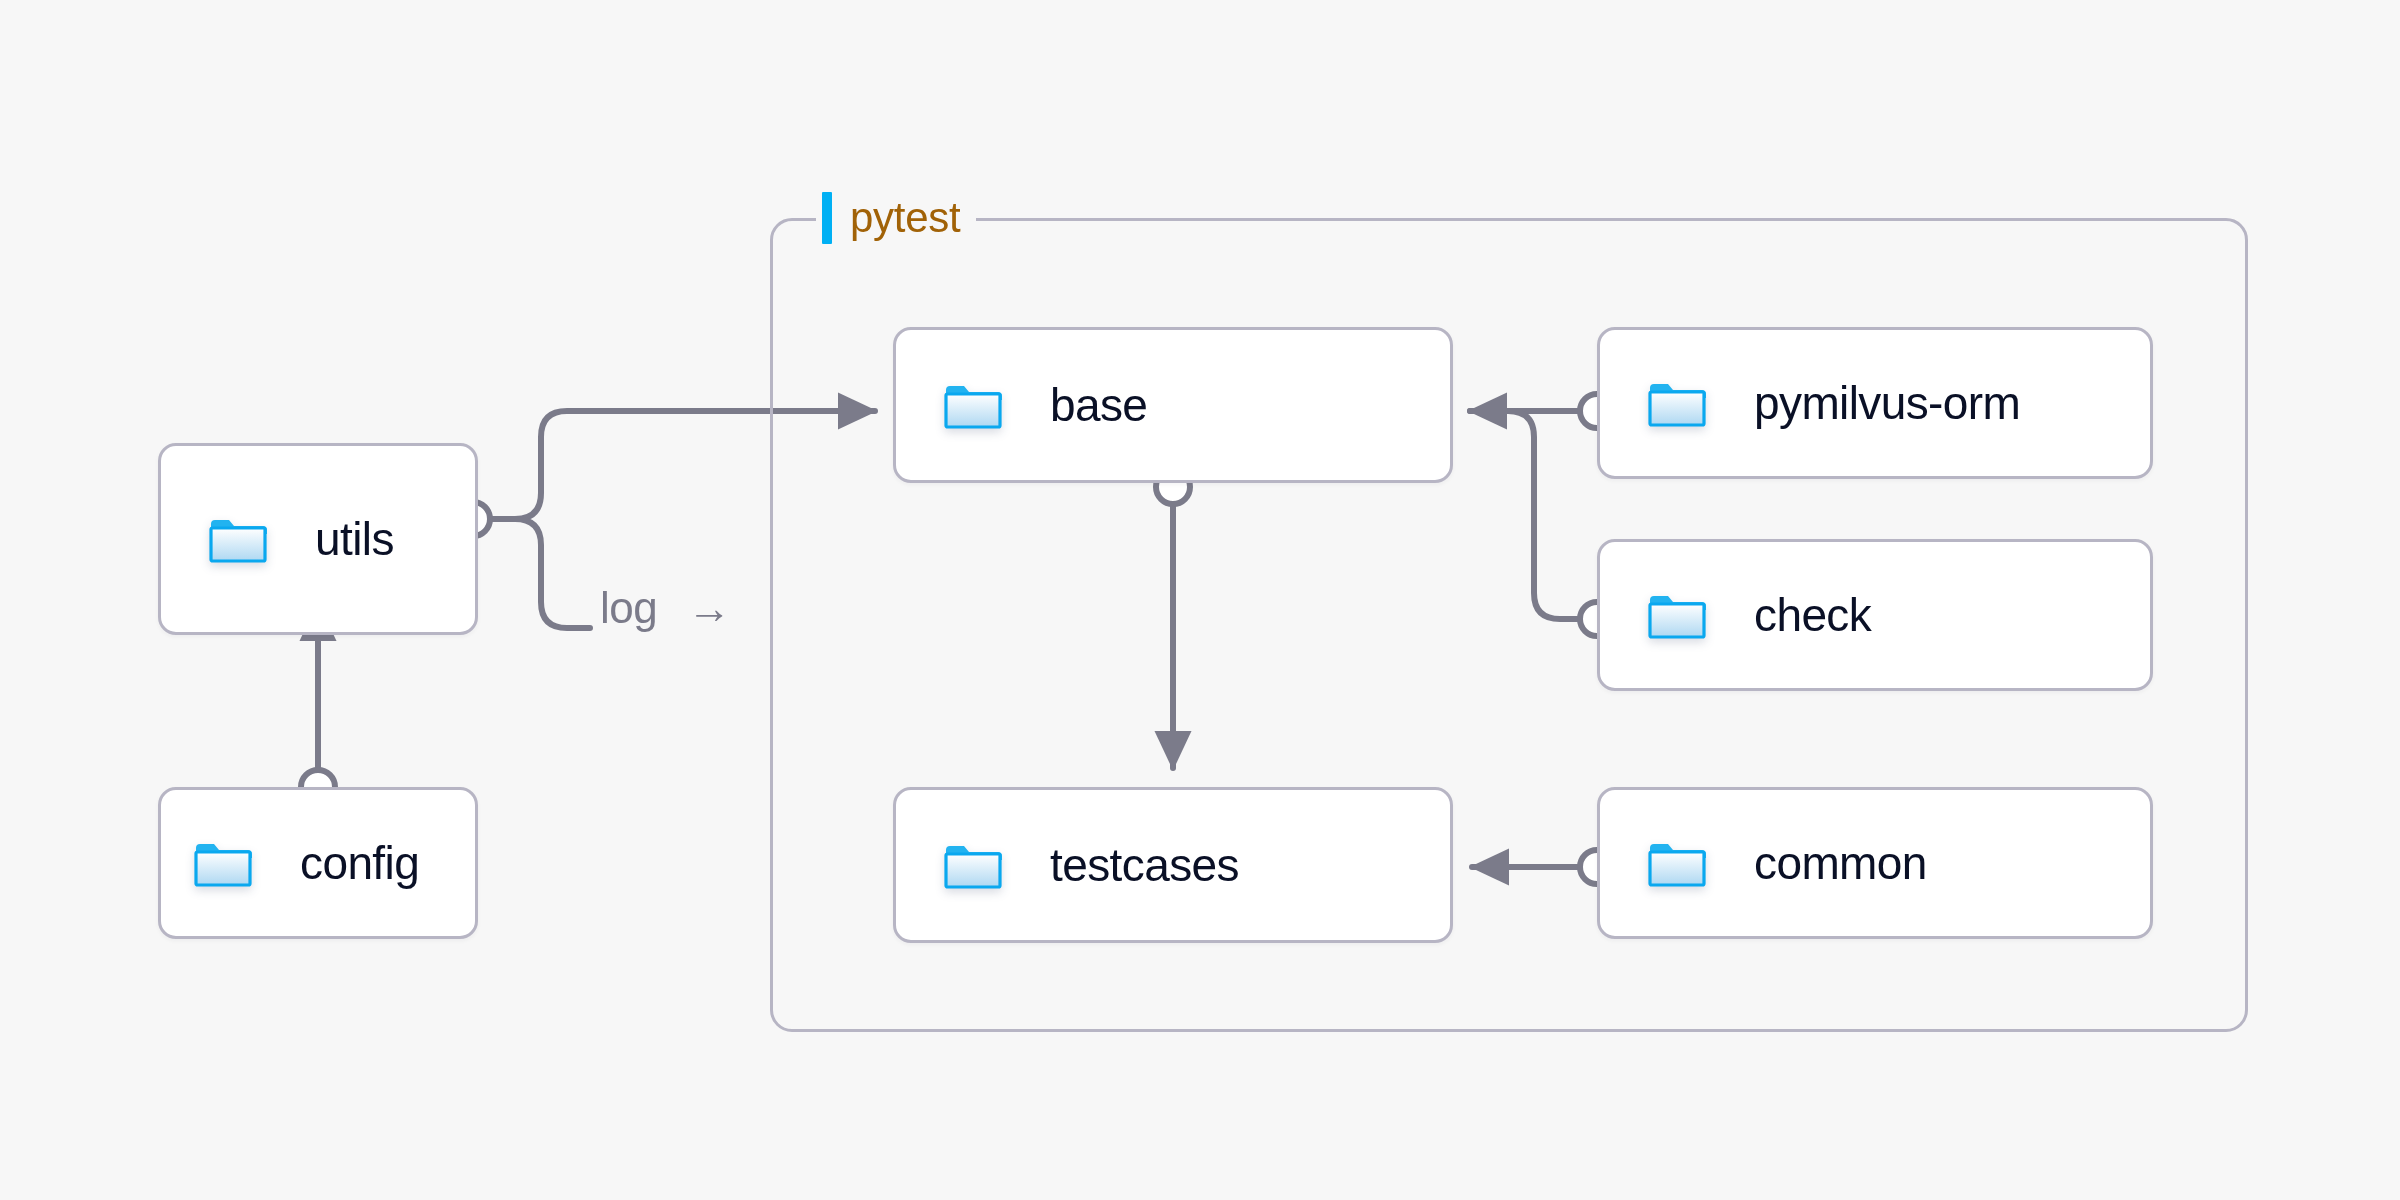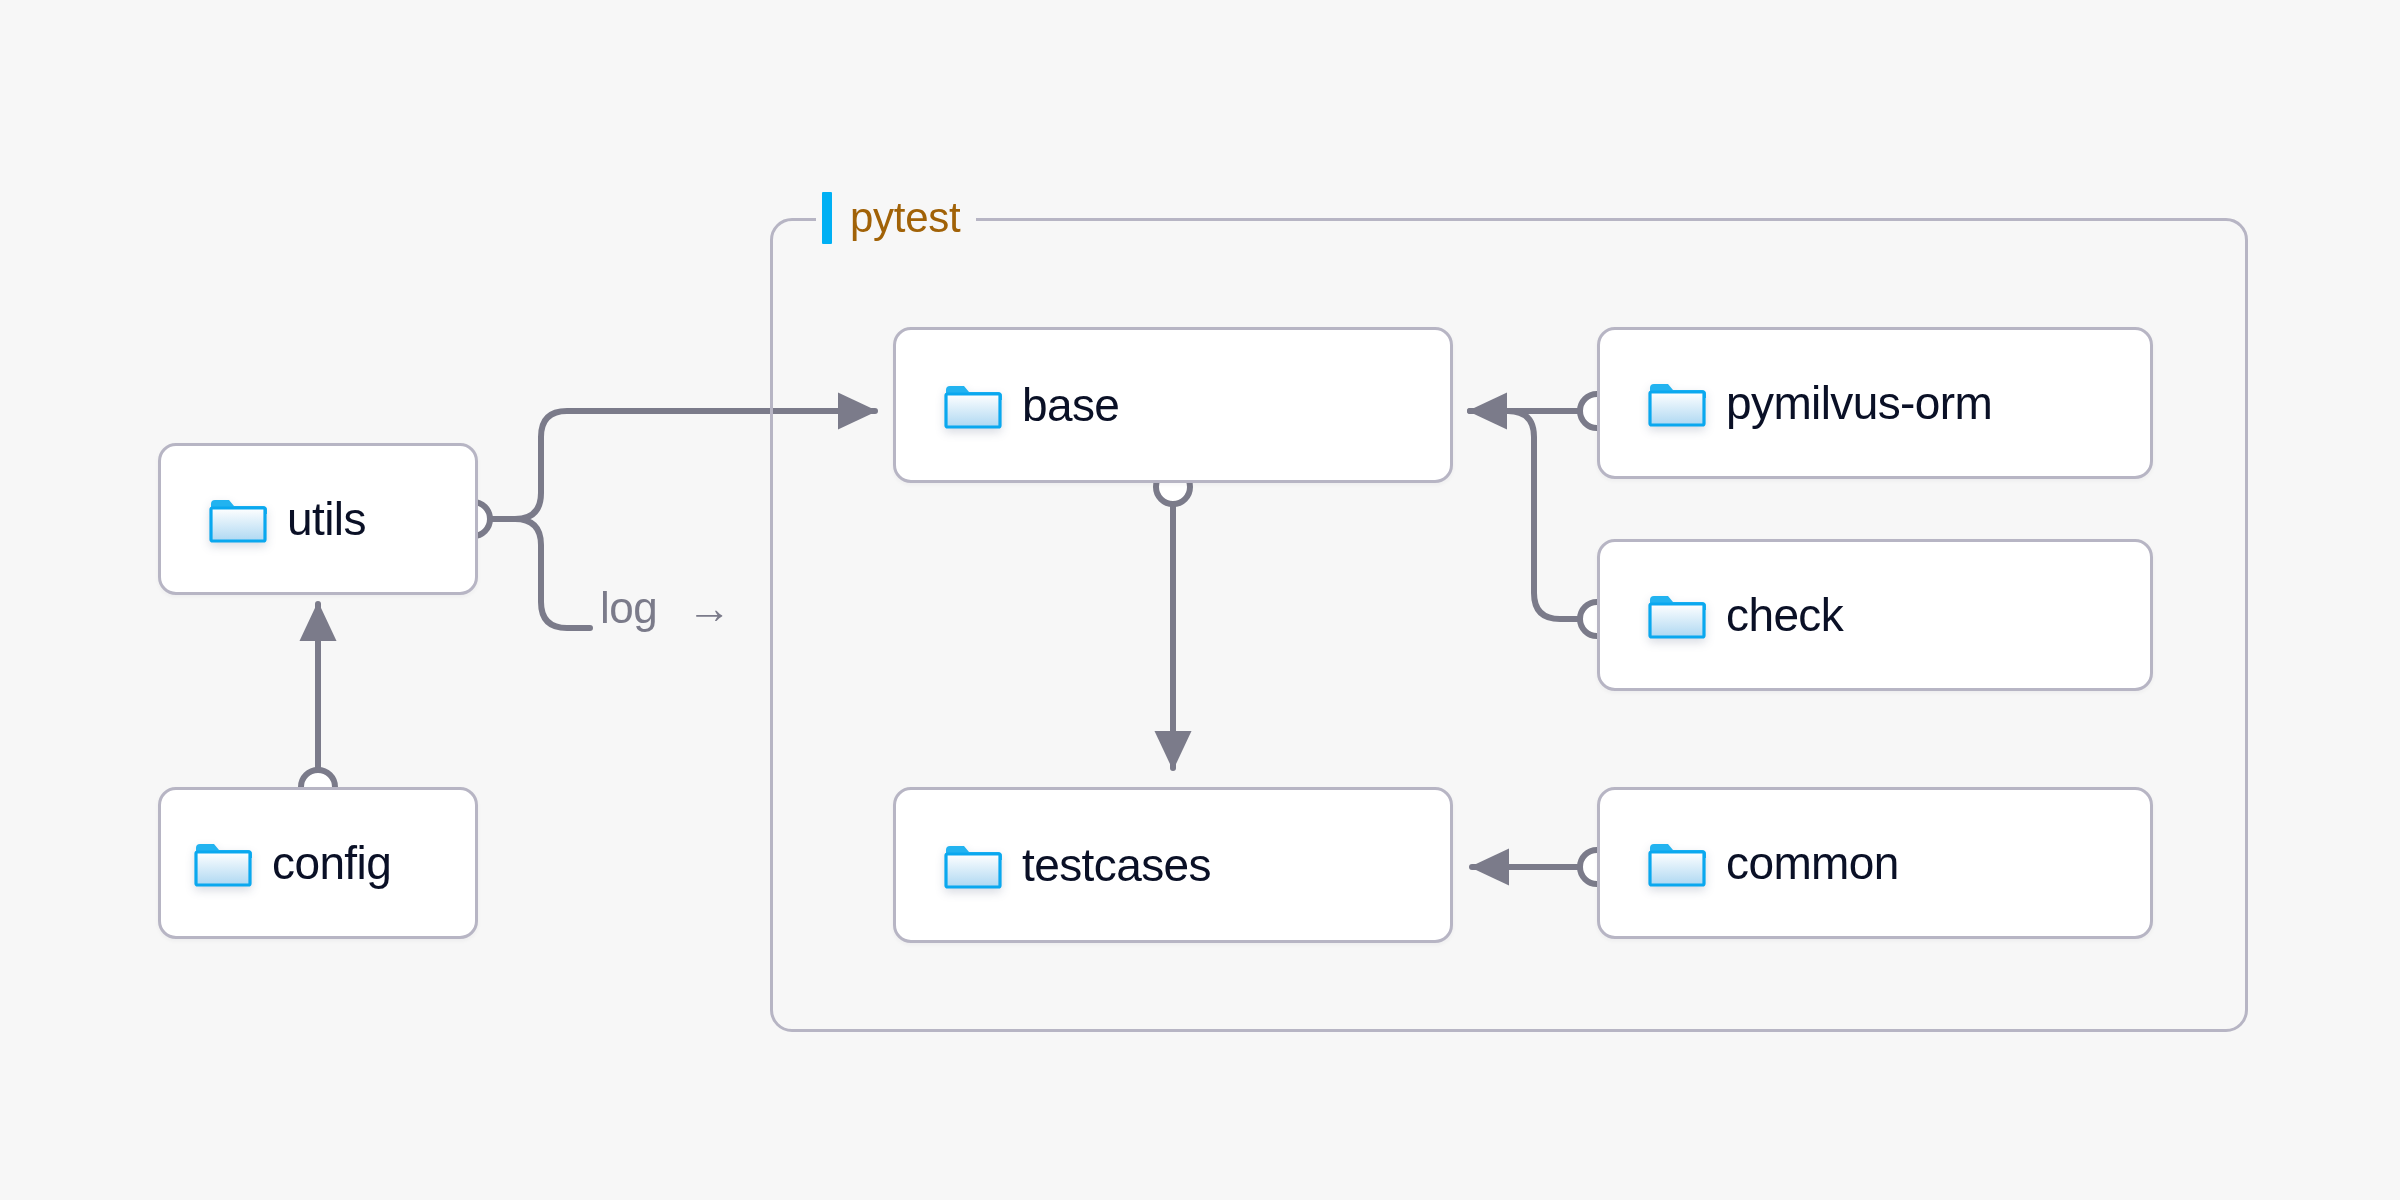--- a/index.html
+++ b/index.html
@@ -53,21 +53,21 @@
   
   .node {
     position: absolute;
     box-sizing: border-box;
     background: #ffffff;
     border: 3px solid #b7b5c4;
     border-radius: 18px;
     display: flex;
     align-items: center;
     padding-left: 48px;
-    gap: 20px;
+    gap: 48px;
     box-shadow: 0 2px 4px rgba(20,20,45,0.045);
   }
   .node-label {
     font-size: 46px;
     color: #0a1026;
     letter-spacing: -0.6px;
     line-height: 1;
     white-space: nowrap;
   }
   
@@ -153,21 +153,21 @@
     <span class="group-label-bar"></span>
     <span class="group-label-text">pytest</span>
   </div>
 
   <div class="edge-label" id="log-label" style="left: 600px; top: 608px; transform: translateY(-50%);">
     <span>log</span>
     <span>→</span>
   </div>
 
   <div id="node-layer">
-      <div class="node" style="left: 158px; top: 443px; width: 320px; height: 152px;">
+      <div class="node" style="left: 158px; top: 443px; width: 320px; height: 192px;">
         <span class="folder">
           <svg width="58" height="48" viewBox="0 0 58 48" xmlns="http://www.w3.org/2000/svg">
             <defs>
               <linearGradient id="fg1" x1="0" y1="0" x2="0" y2="1">
                 <stop offset="0%" stop-color="#ffffff"></stop>
                 <stop offset="100%" stop-color="#aed8f2"></stop>
               </linearGradient>
             </defs>
             <path d="M2 9 a4 4 0 0 1 4 -4 h14 l5 6 h29 a4 4 0 0 1 4 4 v4 H2 z" fill="#22b3f0"></path>
             <rect x="2" y="13" width="54" height="33" rx="1.5" fill="url(#fg1)" stroke="#0aa8ef" stroke-width="3.2"></rect>

